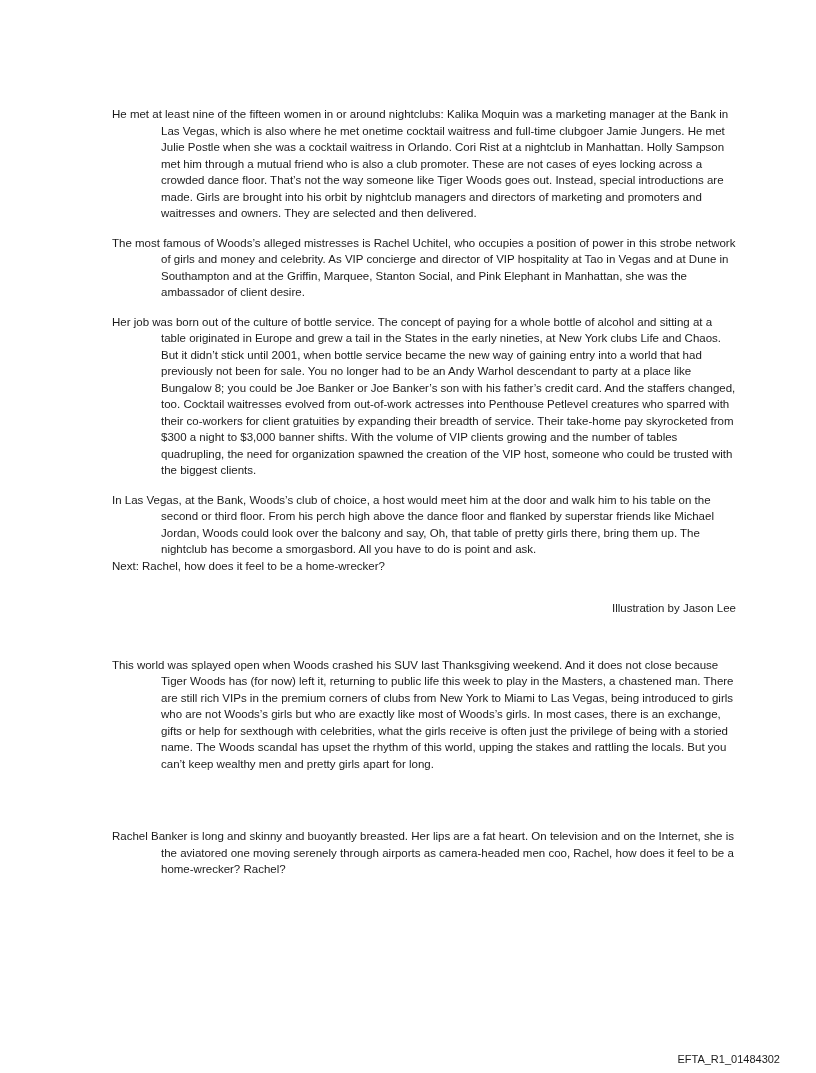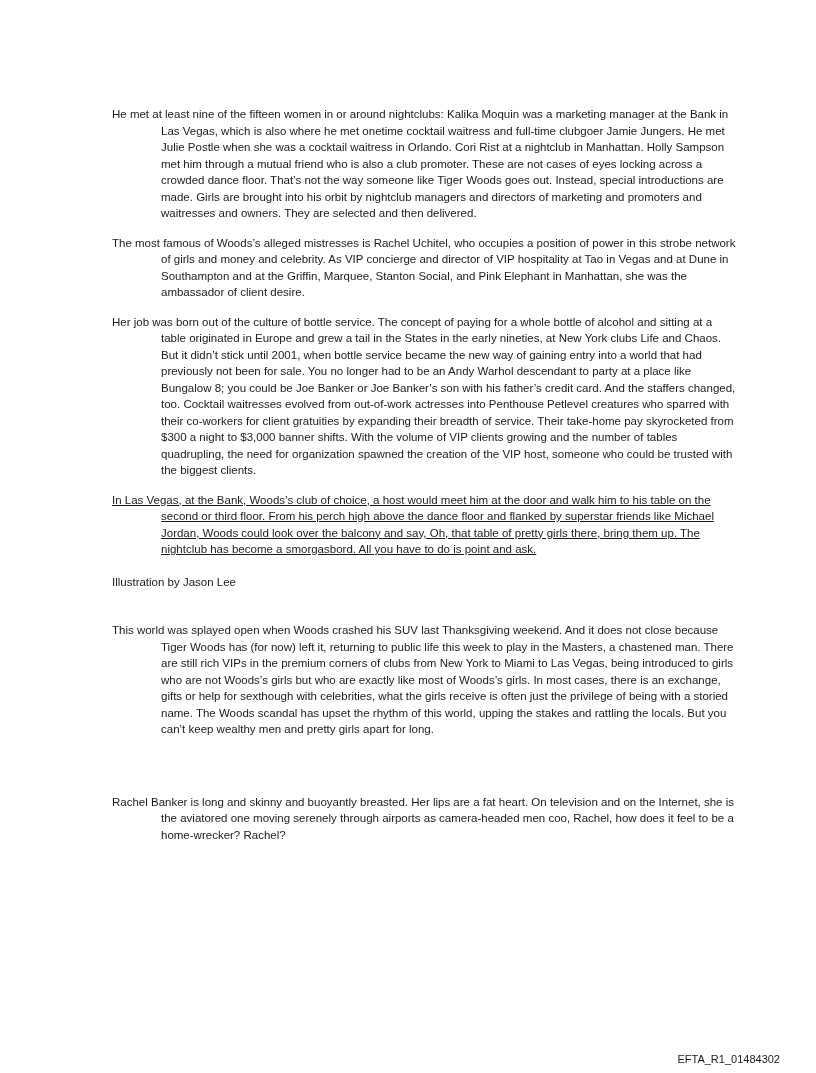--- a/index.html
+++ b/index.html
@@ -26,23 +26,23 @@
   
   .para {
     margin: 0 0 13px 0;
     padding-left: 49px;
     text-indent: -49px;
   }
   .para.flush {
     padding-left: 0;
     text-indent: 0;
   }
-  .para.no-gap     { margin-bottom: 16px; text-decoration: underline; }
+  .para.no-gap     { margin-bottom: 0; }
   .para.gap-md     { margin-bottom: 26px; }
-  .para.gap-lg     { margin-bottom: 32px; }
+  .para.gap-lg     { margin-bottom: 40px; text-align: right; }
   .para.gap-xl     { margin-bottom: 56px; }
   .footer-code {
     position: absolute;
     top: 1051px;
     right: 36px;
     font-size: 11px;
     line-height: 16px;
     color: #1b1b1b;
   }
 </style>
@@ -52,20 +52,21 @@
 <div class="page">
 
   <p class="para">He met at least nine of the fifteen women in or around nightclubs: Kalika Moquin was a marketing manager at the Bank in Las Vegas, which is also where he met onetime cocktail waitress and full-time clubgoer Jamie Jungers. He met Julie Postle when she was a cocktail waitress in Orlando. Cori Rist at a nightclub in Manhattan. Holly Sampson met him through a mutual friend who is also a club promoter. These are not cases of eyes locking across a crowded dance floor. That’s not the way someone like Tiger Woods goes out. Instead, special introductions are made. Girls are brought into his orbit by nightclub managers and directors of marketing and promoters and waitresses and owners. They are selected and then delivered.</p>
 
   <p class="para">The most famous of Woods’s alleged mistresses is Rachel Uchitel, who occupies a position of power in this strobe network of girls and money and celebrity. As VIP concierge and director of VIP hospitality at Tao in Vegas and at Dune in Southampton and at the Griffin, Marquee, Stanton Social, and Pink Elephant in Manhattan, she was the ambassador of client desire.</p>
 
   <p class="para">Her job was born out of the culture of bottle service. The concept of paying for a whole bottle of alcohol and sitting at a table originated in Europe and grew a tail in the States in the early nineties, at New York clubs Life and Chaos. But it didn’t stick until 2001, when bottle service became the new way of gaining entry into a world that had previously not been for sale. You no longer had to be an Andy Warhol descendant to party at a place like Bungalow 8; you could be Joe Banker or Joe Banker’s son with his father’s credit card. And the staffers changed, too. Cocktail waitresses evolved from out-of-work actresses into Penthouse Petlevel creatures who sparred with their co-workers for client gratuities by expanding their breadth of service. Their take-home pay skyrocketed from $300 a night to $3,000 banner shifts. With the volume of VIP clients growing and the number of tables quadrupling, the need for organization spawned the creation of the VIP host, someone who could be trusted with the biggest clients.</p>
 
   <p class="para no-gap">In Las Vegas, at the Bank, Woods’s club of choice, a host would meet him at the door and walk him to his table on the second or third floor. From his perch high above the dance floor and flanked by superstar friends like Michael Jordan, Woods could look over the balcony and say, Oh, that table of pretty girls there, bring them up. The nightclub has become a smorgasbord. All you have to do is point and ask.</p>
 
+  <p class="para flush gap-md">Next: Rachel, how does it feel to be a home-wrecker?</p>
 
   <p class="para flush gap-lg">Illustration by Jason Lee</p>
 
   <p class="para gap-xl">This world was splayed open when Woods crashed his SUV last Thanksgiving weekend. And it does not close because Tiger Woods has (for now) left it, returning to public life this week to play in the Masters, a chastened man. There are still rich VIPs in the premium corners of clubs from New York to Miami to Las Vegas, being introduced to girls who are not Woods’s girls but who are exactly like most of Woods’s girls. In most cases, there is an exchange, gifts or help for sexthough with celebrities, what the girls receive is often just the privilege of being with a storied name. The Woods scandal has upset the rhythm of this world, upping the stakes and rattling the locals. But you can’t keep wealthy men and pretty girls apart for long.</p>
 
   <p class="para">Rachel Banker is long and skinny and buoyantly breasted. Her lips are a fat heart. On television and on the Internet, she is the aviatored one moving serenely through airports as camera-headed men coo, Rachel, how does it feel to be a home-wrecker? Rachel?</p>
 
 </div>
 
 <div class="footer-code">EFTA_R1_01484302</div>

